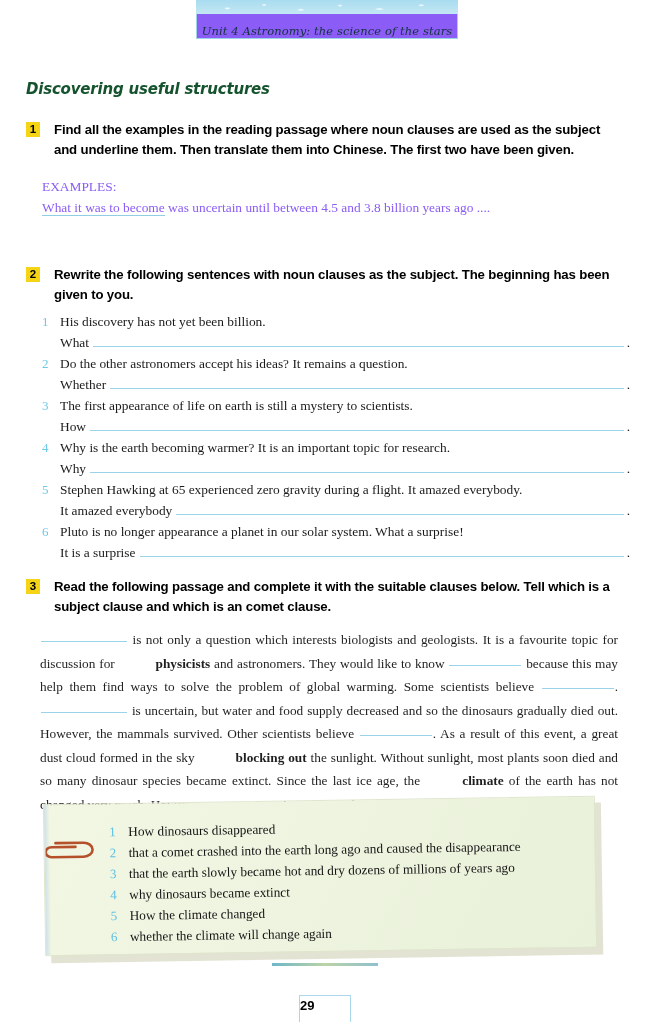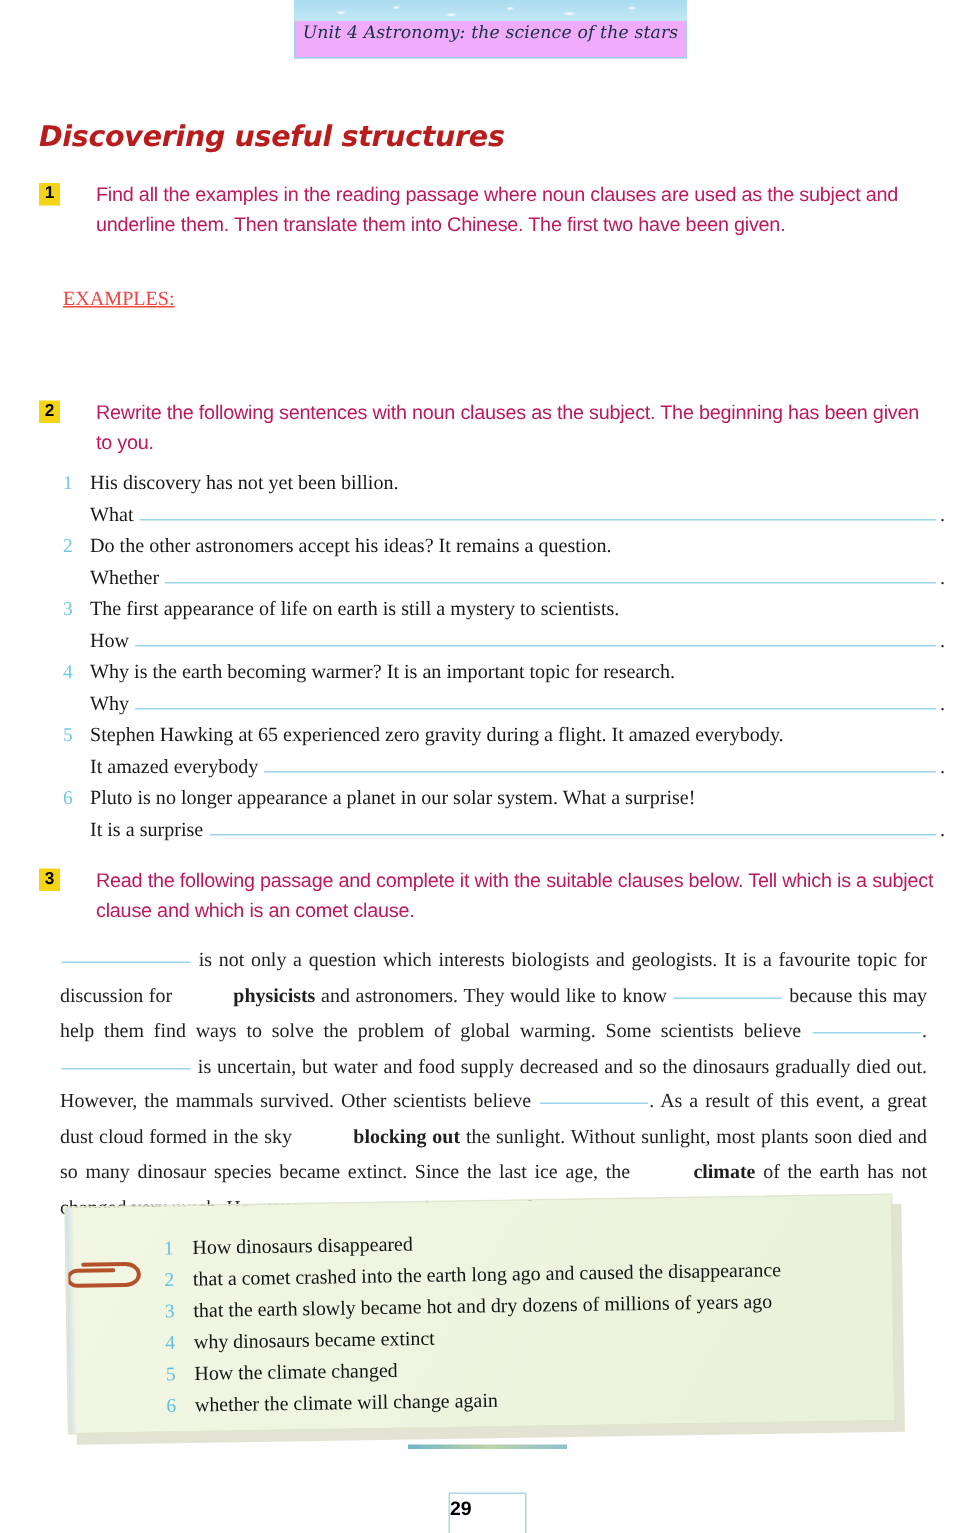--- a/index.html
+++ b/index.html
@@ -37,47 +37,47 @@
       radial-gradient(ellipse 7px 2px at 70% 65%, #ffffff 0%, rgba(255,255,255,0) 70%),
       radial-gradient(ellipse 5px 2px at 86% 38%, #ffffff 0%, rgba(255,255,255,0) 70%),
       linear-gradient(180deg, #a9dcef 0%, #c3e7f5 100%);
   }
   .banner-strip {
     position: absolute;
     left: 0;
     top: 14px;
     width: 100%;
     height: 25px;
-    background: #f0abfc;
+    background: #8b5cf6;
     border: 1px solid #9fd3e8;
     border-top: none;
     box-sizing: border-box;
     display: flex;
-    align-items: flex-start;
+    align-items: flex-end;
     justify-content: center;
   }
   .banner-text {
     font-family: "DejaVu Serif", serif;
     font-style: italic;
     font-size: 11.5px;
     color: #14333f;
     letter-spacing: 0.1px;
     white-space: nowrap;
   }
 
   
   .section-heading {
     position: absolute;
     left: 26px;
     top: 80px;
     font-family: "DejaVu Sans", sans-serif;
     font-style: italic;
     font-weight: bold;
-    font-size: 19px;
-    color: #b91c1c;
+    font-size: 15px;
+    color: #14532d;
     letter-spacing: -0.2px;
   }
 
   
   .exercise {
     position: absolute;
     left: 26px;
     width: 600px;
   }
   .ex-head {
@@ -91,39 +91,38 @@
     background: #f5d416;
     color: #000000;
     font-family: "Liberation Sans", sans-serif;
     font-weight: bold;
     font-size: 11.5px;
     line-height: 15px;
     text-align: center;
     margin-top: 2px;
   }
   .ex-title {
-    margin-left: 24px;
+    margin-left: 14px;
     font-family: "Liberation Sans", sans-serif;
-    font-weight: normal;
+    font-weight: bold;
     font-size: 13.2px;
     line-height: 20px;
-    color: #be185d;
+    color: #000000;
     letter-spacing: -0.15px;
   }
 
   
   .examples {
     position: absolute;
     left: 42px;
-    top: 188px;
+    top: 176px;
     width: 580px;
     font-size: 13.4px;
     line-height: 21px;
-    color: #ef4444;
-    text-decoration: underline;
+    color: #8b5cf6;
   }
   .examples .label { display: block; }
   .examples .ex-line { display: block; }
   .u {
     border-bottom: 1px solid #8fcfe6;
     padding-bottom: 0px;
   }
 
   
   .qlist {
@@ -286,20 +285,23 @@
 
 <div class="exercise" style="top:120px;">
   <div class="ex-head">
     <div class="badge">1</div>
     <div class="ex-title">Find all the examples in the reading passage where noun clauses are used as the subject and underline them. Then translate them into Chinese. The first two have been given.</div>
   </div>
 </div>
 
 <div class="examples">
   <span class="label">EXAMPLES:</span>
+  <span class="ex-line">
+    <span class="u">What it was to become</span><span> was uncertain until between 4.5 and 3.8 billion years ago ....</span>
+  </span>
 </div>
 
 <div class="exercise" style="top:265px;">
   <div class="ex-head">
     <div class="badge">2</div>
     <div class="ex-title">Rewrite the following sentences with noun clauses as the subject. The beginning has been given to you.</div>
   </div>
 </div>
 
 <div class="qlist">

